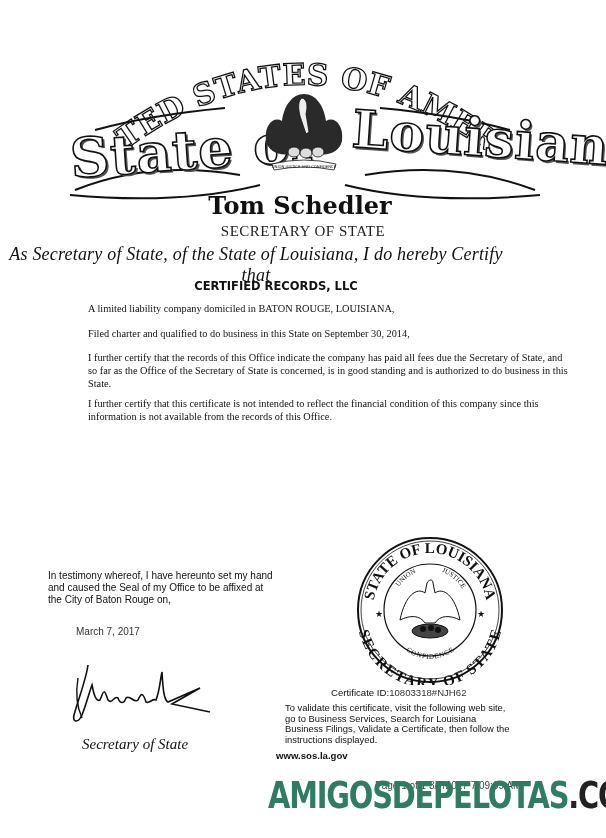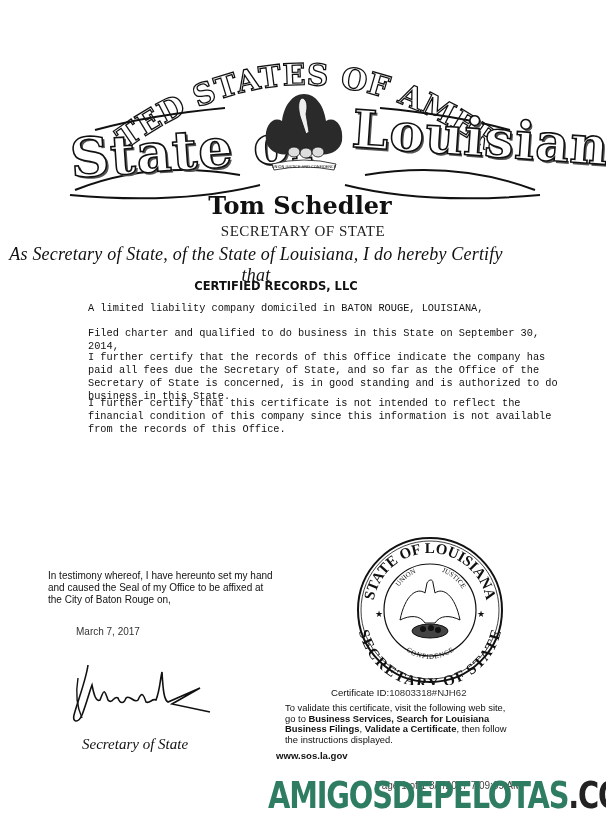--- a/index.html
+++ b/index.html
@@ -11,38 +11,38 @@
   .gothic { font-family:"DejaVu Serif", serif; font-weight:bold; color:#fff; -webkit-text-stroke:1.6px #111; text-shadow:2px 2px 0 #555; }
   #state-of { left:70px; top:118px; font-size:54px; transform:rotate(-4deg); letter-spacing:1px; }
   #louisiana { left:352px; top:108px; font-size:52px; transform:rotate(4deg); letter-spacing:1px; }
   #pelican { left:254px; top:86px; width:100px; height:92px; }
   .swirl { stroke:#111; fill:none; stroke-width:2; }
   #secretary-name { left:0; width:600px; top:191px; text-align:center; font-family:"DejaVu Serif", serif; font-weight:bold; font-size:24px; color:#111; }
   #secretary-title { left:0; width:606px; top:223px; text-align:center; font-family:"Liberation Serif", serif; font-size:15px; color:#222; letter-spacing:0.5px; }
   #certify-line { left:0; width:512px; top:244px; text-align:center; font-family:"Liberation Serif", serif; font-style:italic; font-size:18px; color:#111; letter-spacing:0.2px; }
   
   #company-name { left:0; width:552px; top:279px; text-align:center; font-weight:bold; font-size:11.5px; font-family:"DejaVu Sans", sans-serif; }
-  .para { left:88px; width:480px; font-family:Liberation Mono, monospace; font-size:10.3px; line-height:13px; }
+  .para { left:88px; width:480px; font-family:Liberation Serif, serif; font-size:10.3px; line-height:13px; }
   #p1 { top:302px; }
   #p2 { top:327px; }
   #p3 { top:351px; }
   #p4 { top:397px; }
   
   #testimony { left:48px; top:570px; width:230px; font-family:"Liberation Sans", sans-serif; font-size:10px; line-height:12px; }
   #date { left:48px; top:626px; font-size:10px; color:#333;margin-left:28px; }
   #signature { left:60px; top:660px; width:170px; height:70px; }
   #sos-caption { left:82px; top:736px; font-family:"Liberation Serif", serif; font-style:italic; font-size:15px; color:#111; }
   
   #seal { left:355px; top:535px; width:150px; height:150px; }
   
   #cert-id-row { left:285px; top:687px; font-size:9.6px; }
   #cert-id-label { font-weight:normal;margin-left:46px; }
   #cert-id-value { color:#333; }
   #validate { left:285px; top:703px; width:230px; font-size:9.4px; line-height:10.6px; }
-  #validate b { font-weight:bold;margin-top:38px; }
+  #validate b { font-weight:normal;margin-top:38px; }
   #website { left:276px; top:750px; font-size:9.6px; font-weight:bold; }
   #page-footer { left:375px; top:780px; font-size:10px; color:#444; }
   
   #watermark { left:268px; top:774px; font-family:"DejaVu Sans", sans-serif; font-weight:bold; font-size:37px; letter-spacing:-1.5px; transform:scaleX(0.78); transform-origin:left top; white-space:nowrap; }
   #wm-green { color:#2e7d62; }
   #wm-dark { color:#222; }
 </style>
 </head>
 <body>
 

